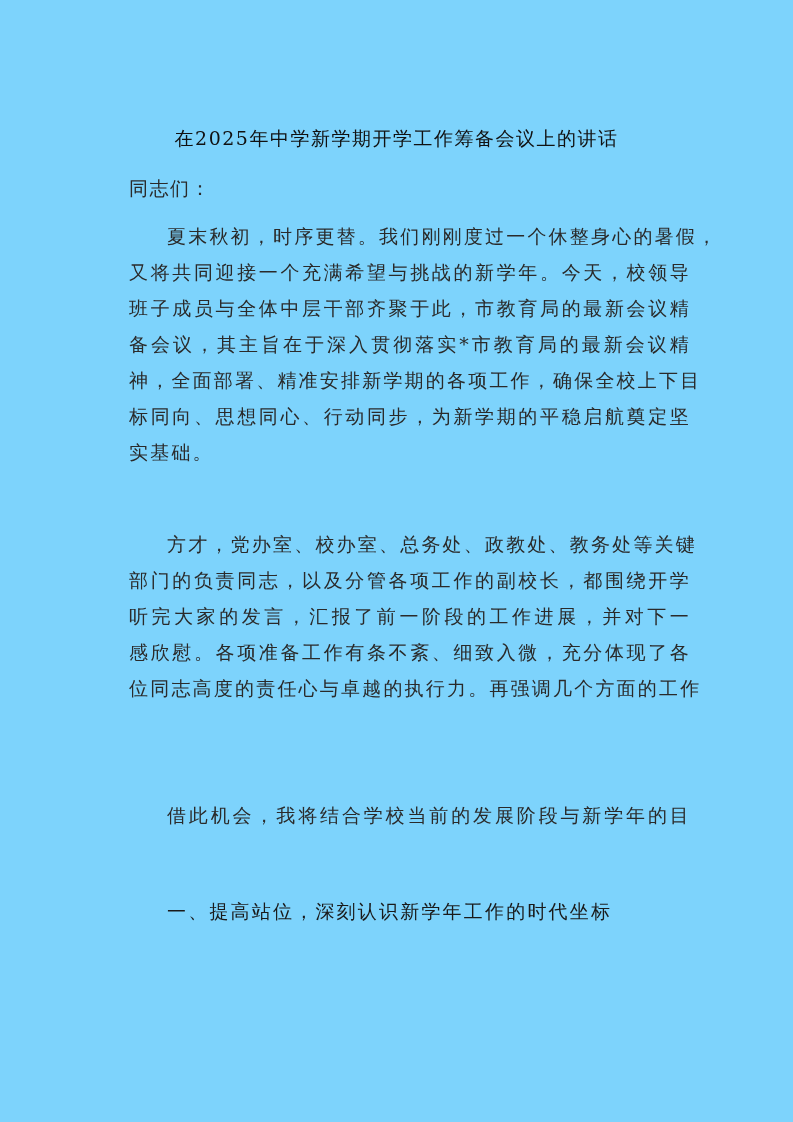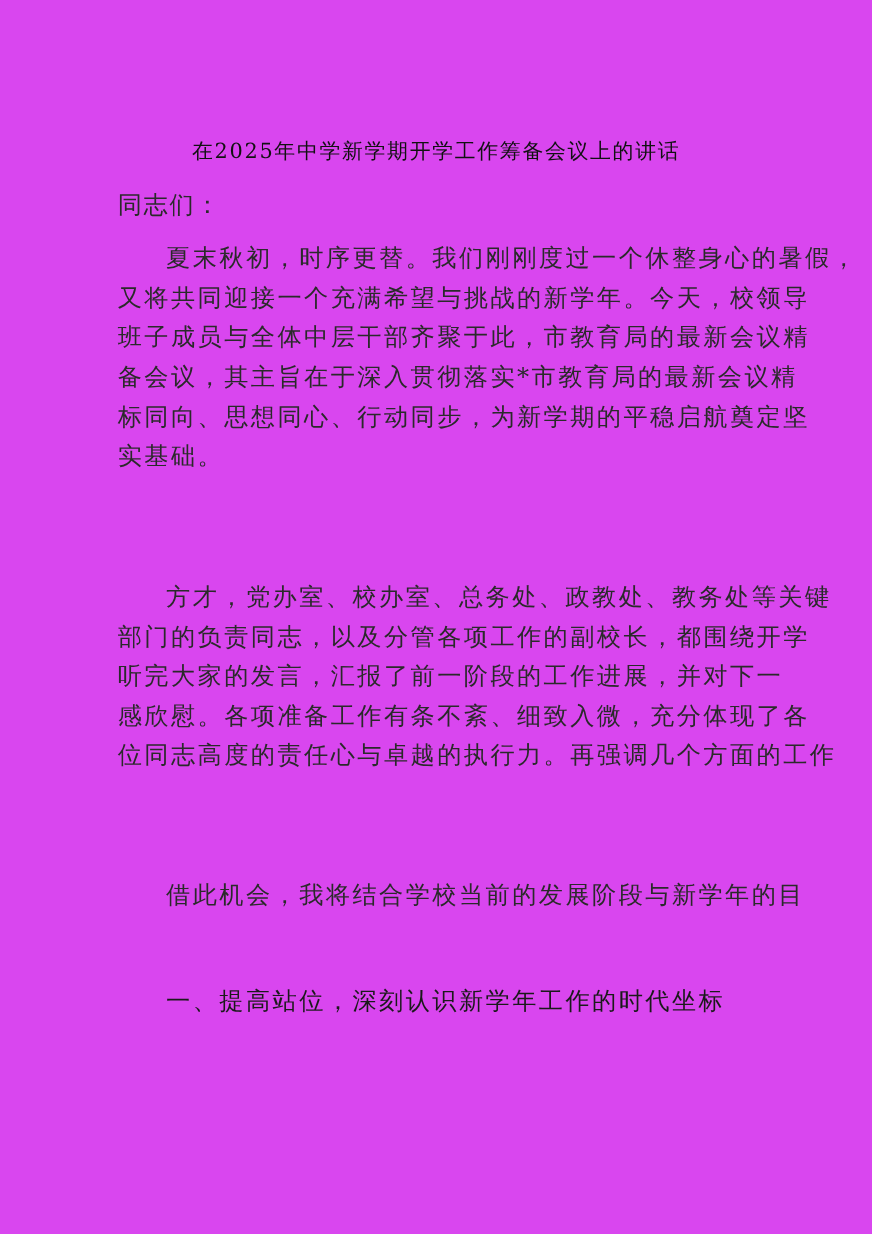--- a/index.html
+++ b/index.html
@@ -13,39 +13,39 @@
       position: relative;
       overflow: hidden;
       font-family: "DejaVu Serif", "Liberation Serif", serif;
       color: #1a1a1a;
     }
     .page {
       position: absolute;
       left: 0; top: 0;
       width: 793px;
       height: 1122px;
-      background: #d946ef;
+      background: #7dd3fc;
     }
     .title {
       position: absolute;
       left: 0;
       top: 124px;
       width: 793px;
       text-align: center;
       font-size: 19px;
       line-height: 28px;
       letter-spacing: 1.5px;
       color: #111111;
       font-weight: normal;
     }
     .body-text {
       position: absolute;
-      left: 107px;
+      left: 129px;
       width: 562px;
-      font-size: 22px;
+      font-size: 19px;
       line-height: 36px;
       color: #2a2a2a;
       text-align: justify;
       text-justify: inter-character;
       letter-spacing: 2.2px;
     }
     .salutation {
       top: 170px;
       letter-spacing: 1.5px;
     }
@@ -75,20 +75,21 @@
 
   <div class="title">在2025年中学新学期开学工作筹备会议上的讲话</div>
 
   <div class="body-text salutation">同志们：</div>
 
   <div class="body-text para1">
     <span class="line">夏末秋初，时序更替。我们刚刚度过一个休整身心的暑假，</span>
     <span class="line" style="text-indent:0">又将共同迎接一个充满希望与挑战的新学年。今天，校领导</span>
     <span class="line" style="text-indent:0">班子成员与全体中层干部齐聚于此，市教育局的最新会议精</span>
     <span class="line" style="text-indent:0">备会议，其主旨在于深入贯彻落实*市教育局的最新会议精</span>
+    <span class="line" style="text-indent:0">神，全面部署、精准安排新学期的各项工作，确保全校上下目</span>
     <span class="line" style="text-indent:0">标同向、思想同心、行动同步，为新学期的平稳启航奠定坚</span>
     <span class="line last" style="text-indent:0">实基础。</span>
   </div>
 
   <div class="body-text para2">
     <span class="line">方才，党办室、校办室、总务处、政教处、教务处等关键</span>
     <span class="line" style="text-indent:0">部门的负责同志，以及分管各项工作的副校长，都围绕开学</span>
     <span class="line" style="text-indent:0">听完大家的发言，汇报了前一阶段的工作进展，并对下一</span>
     <span class="line" style="text-indent:0">感欣慰。各项准备工作有条不紊、细致入微，充分体现了各</span>
     <span class="line" style="text-indent:0">位同志高度的责任心与卓越的执行力。再强调几个方面的工作</span>

